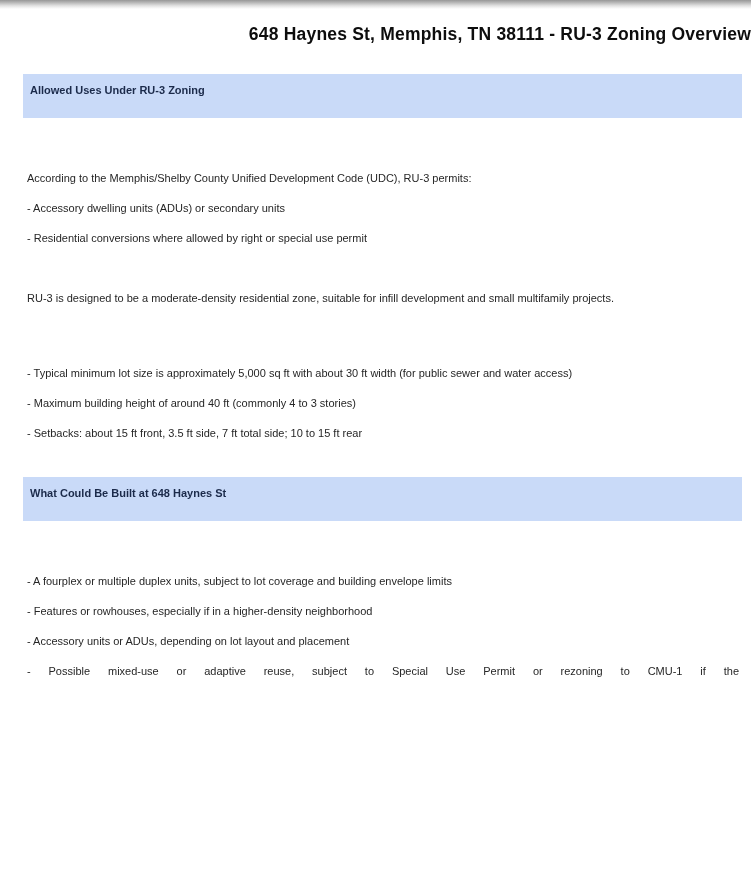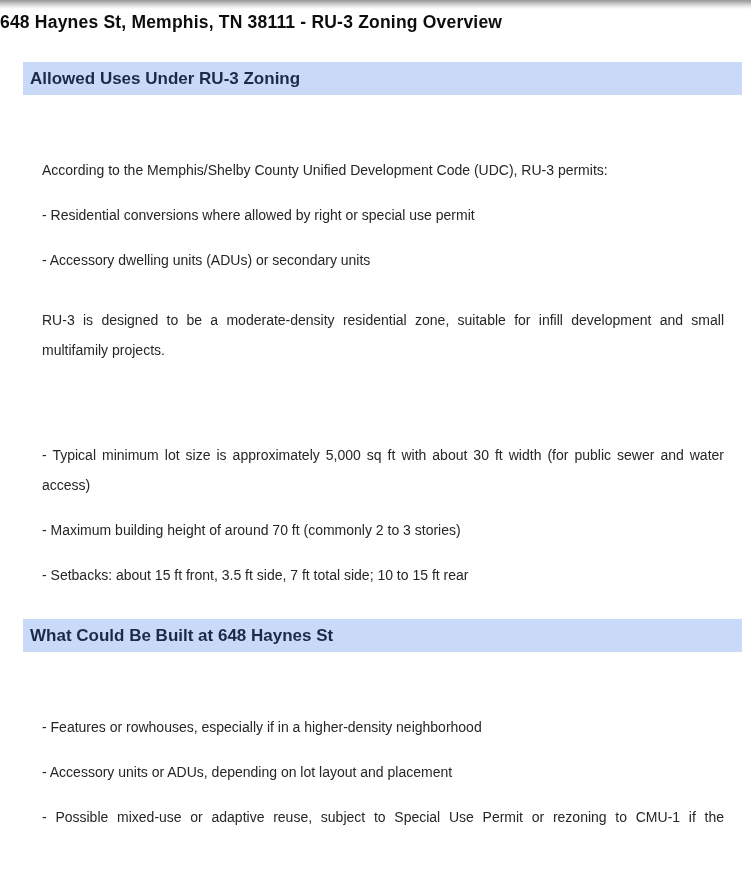--- a/index.html
+++ b/index.html
@@ -16,54 +16,54 @@
   }
   .top-shadow {
     position: absolute;
     top: 0; left: 0;
     width: 751px;
     height: 9px;
     background: linear-gradient(180deg, #979797 0%, #b9b9b9 30%, #e3e3e3 65%, #ffffff 100%);
   }
   .doc-title {
     margin: 0;
-    padding-top: 11px;
+    padding-top: 23px;
     height: 23px;
     line-height: 23px;
-    text-align: left;
+    text-align: right;
     font-size: 17.5px;
     font-weight: bold;
     color: #0d0d0d;
     letter-spacing: 0.2px;
   }
   .section-bar {
     margin-left: 23px;
     margin-top: 29px;
     width: 712px;
     padding-left: 7px;
-    height: 33px;
+    height: 44px;
     line-height: 33px;
     background: #c9daf8;
-    font-size: 17px;
+    font-size: 11px;
     font-weight: bold;
     color: #1b2a4a;
     white-space: nowrap;
     overflow: hidden;
   }
   section:first-of-type .section-bar {
     margin-top: 28px;
   }
   .section-content {
     margin-left: 27px;
     width: 712px;
     padding-top: 45px;
   }
   .section-content p {
-    margin: 15px;
-    font-size: 14px;
+    margin: 0;
+    font-size: 11px;
     line-height: 30px;
     color: #262626;
     text-align: justify;
   }
   p.para-gap {
     margin-top: 30px !important;
   }
   p.justify-last {
     text-align-last: justify;
   }
@@ -74,36 +74,37 @@
 <div class="top-shadow"></div>
 
 <main>
 
   <h1 class="doc-title">648 Haynes St, Memphis, TN 38111 - RU-3 Zoning Overview</h1>
 
   <section>
     <div class="section-bar">Allowed Uses Under RU-3 Zoning</div>
     <div class="section-content">
       <p>According to the Memphis/Shelby County Unified Development Code (UDC), RU-3 permits:</p>
+      <p>- Accessory dwelling units (ADUs) or secondary units</p>
       <p>- Residential conversions where allowed by right or special use permit</p>
-      <p>- Accessory dwelling units (ADUs) or secondary units</p>
       <p class="para-gap">RU-3 is designed to be a moderate-density residential zone, suitable for infill development and small multifamily projects.</p>
     </div>
   </section>
 
   <section>
     <div class="section-content">
       <p>- Typical minimum lot size is approximately 5,000 sq ft with about 30 ft width (for public sewer and water access)</p>
-      <p>- Maximum building height of around 70 ft (commonly 2 to 3 stories)</p>
+      <p>- Maximum building height of around 40 ft (commonly 4 to 3 stories)</p>
       <p>- Setbacks: about 15 ft front, 3.5 ft side, 7 ft total side; 10 to 15 ft rear</p>
     </div>
   </section>
 
   <section>
     <div class="section-bar">What Could Be Built at 648 Haynes St</div>
     <div class="section-content">
+      <p>- A fourplex or multiple duplex units, subject to lot coverage and building envelope limits</p>
       <p>- Features or rowhouses, especially if in a higher-density neighborhood</p>
       <p>- Accessory units or ADUs, depending on lot layout and placement</p>
       <p class="justify-last">- Possible mixed-use or adaptive reuse, subject to Special Use Permit or rezoning to CMU-1 if the</p>
     </div>
   </section>
 
 </main>
 
 </body></html>

